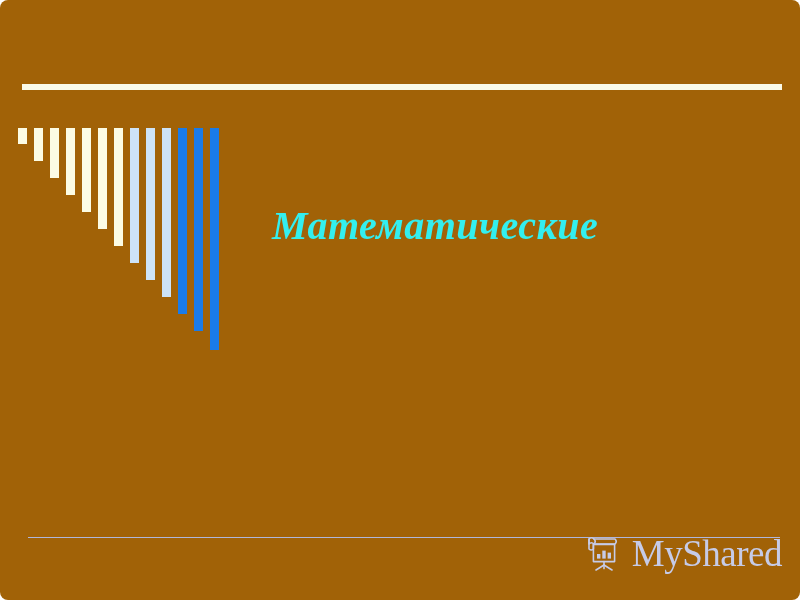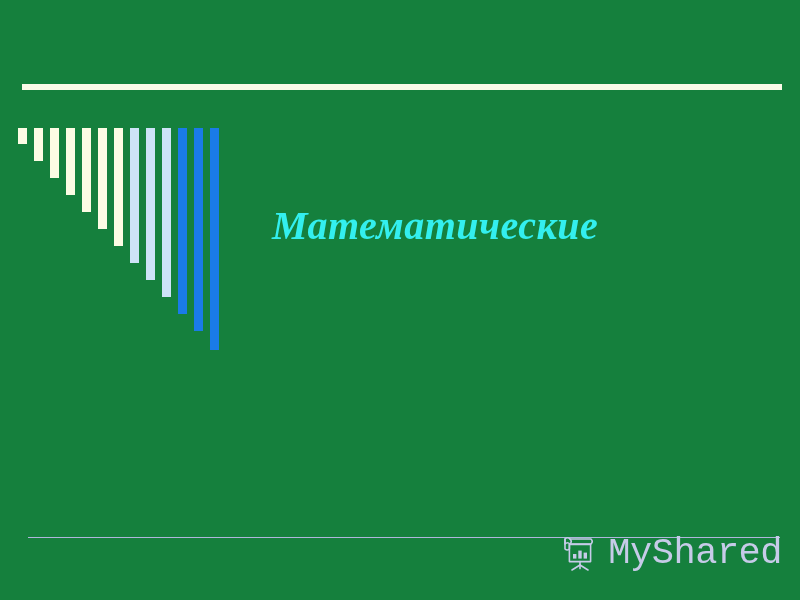--- a/index.html
+++ b/index.html
@@ -81,32 +81,32 @@
     align-items: center;
     gap: 8px;
   }
   #watermark-icon {
     width: 44px;
     height: 44px;
     display: block;
   }
   #watermark-text {
     color: #C6CBE8;
-    font-family: Liberation Mono, monospace;
+    font-family: Liberation Serif, serif;
     font-size: 37px;
     font-weight: 400;
     letter-spacing: -0.5px;
     line-height: 1;
     padding-bottom: 2px;
   }
 </style>
 </head>
 <body>
 
-<div id="slide" style="background: #15803d;">
+<div id="slide" style="background: #a16207; border-radius: 8px;">
 
   <div id="top-rule" style="background: rgb(250, 250, 232);"></div>
 
   <div id="bar-decoration">
       <div class="deco-bar" style="left: 0px; height: 16px; background: rgb(252, 252, 228);"></div>
       <div class="deco-bar" style="left: 16px; height: 33px; background: rgb(252, 252, 228);"></div>
       <div class="deco-bar" style="left: 32px; height: 50px; background: rgb(252, 252, 228);"></div>
       <div class="deco-bar" style="left: 48px; height: 67px; background: rgb(252, 252, 228);"></div>
       <div class="deco-bar" style="left: 64px; height: 84px; background: rgb(252, 252, 228);"></div>
       <div class="deco-bar" style="left: 80px; height: 101px; background: rgb(252, 252, 228);"></div>

